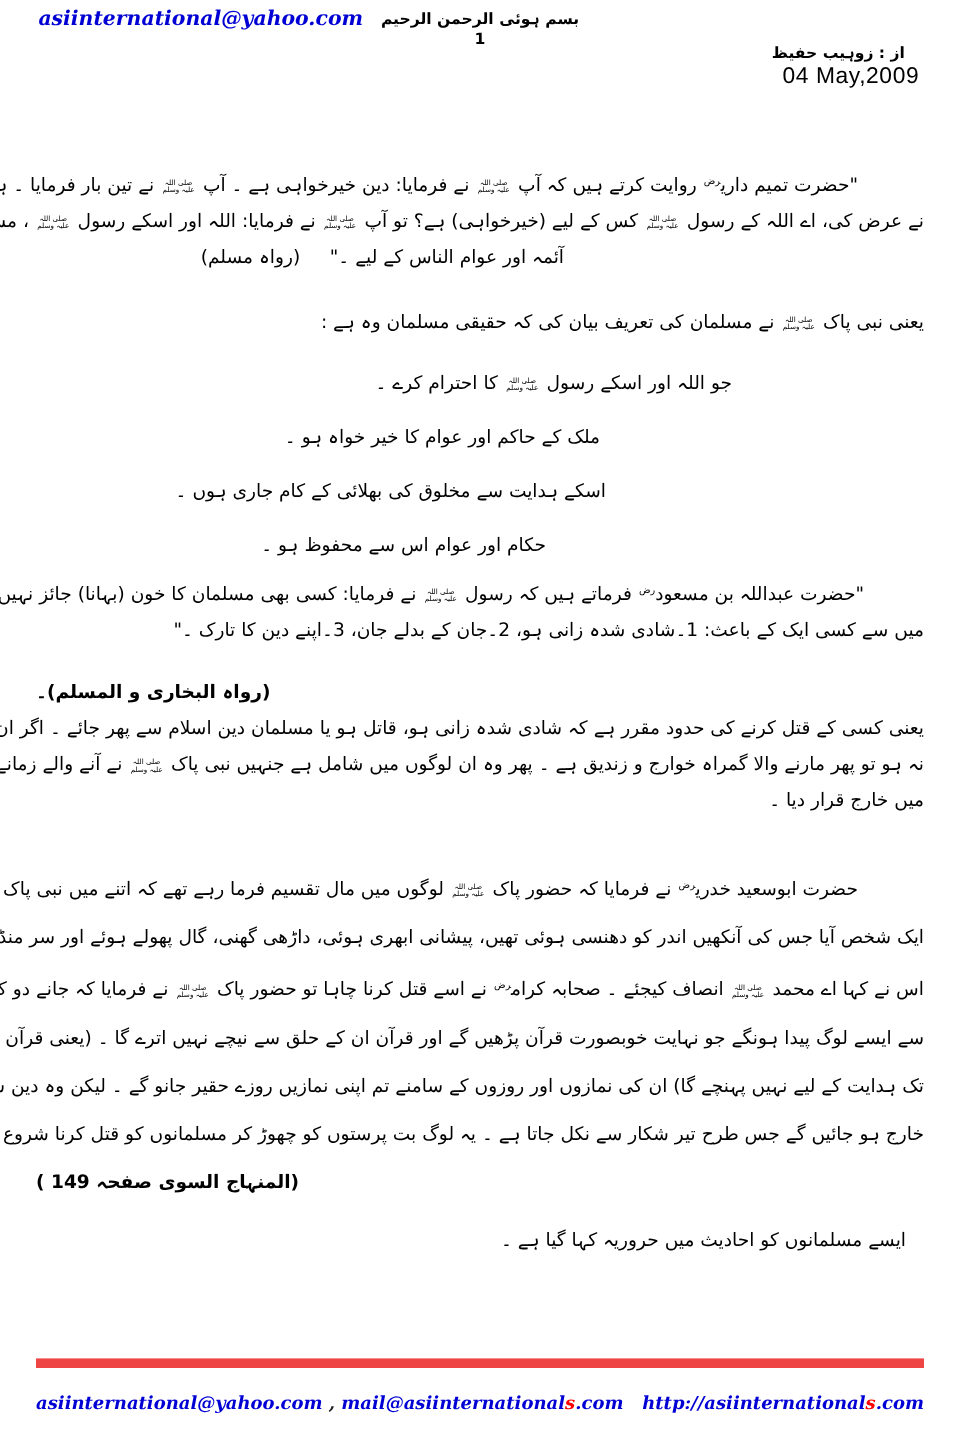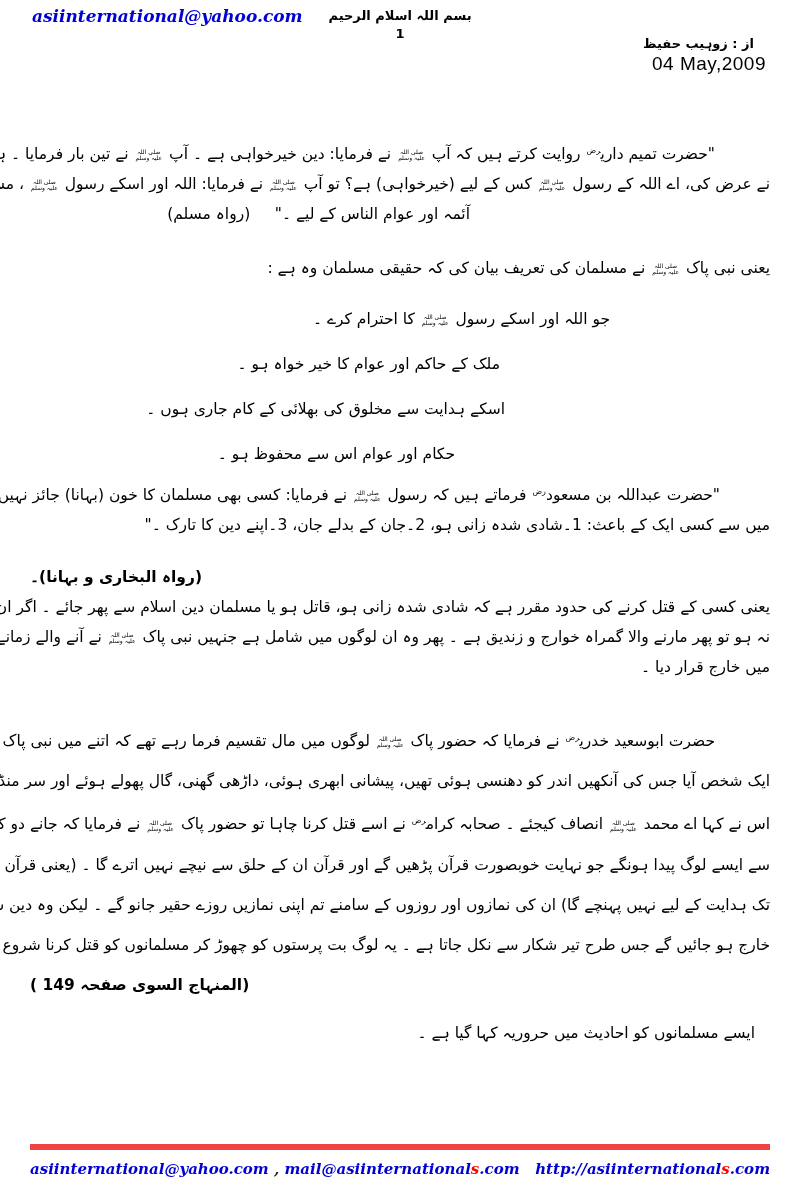--- a/index.html
+++ b/index.html
@@ -45,53 +45,53 @@
   .mr15  { margin-right:15px; }
 
   
   .saw { display:inline-block; font-size:6px; line-height:6px; text-align:center;
          vertical-align:-1px; margin:0 2px; font-weight:normal; }
   
   .rz { font-size:8px; vertical-align:super; margin-left:1px; font-weight:normal; }
 
   
   .footer { position:absolute; left:30px; right:30px; bottom:22px;
-            border-top:6px solid #ef4444; padding-top:10px;
+            border-top:8px solid #ef4444; padding-top:20px;
             display:flex; justify-content:space-between; align-items:baseline;
             font-family:"DejaVu Serif", serif; font-style:italic; font-weight:bold;
             font-size:15px; color:#0000d4; }
   .footer .red { color:#ff0000; }
   .footer .sep { color:#222; }
   .ftr-left, .ftr-right { cursor:pointer; white-space:nowrap; }
 </style>
 </head>
 <body>
 
 <div class="page">
 
   <div class="header">
     <span class="hdr-email">asiinternational@yahoo.com</span>
-    <div class="bismillah">بسم اللہ اسلام الرحیم</div>
+    <div class="bismillah">بسم ہوئی الرحمن الرحیم</div>
     <div class="pageno">1</div>
     <div class="author">از : زوہیب حفیظ</div>
     <div class="date">04  May,2009</div>
   </div>
 
   <div class="bodytext">
     <div class="ln mt24 ind55">"حضرت تمیم داری<span class="rz">رض</span> روایت کرتے ہیں کہ آپ <span class="saw">صلی اللہ<br>علیہ وسلم</span> نے فرمایا: دین خیرخواہی ہے ۔ آپ <span class="saw">صلی اللہ<br>علیہ وسلم</span> نے تین بار فرمایا ۔ ہم</div>
     <div class="ln">نے عرض کی، اے اللہ کے رسول <span class="saw">صلی اللہ<br>علیہ وسلم</span> کس کے لیے (خیرخواہی) ہے؟ تو آپ <span class="saw">صلی اللہ<br>علیہ وسلم</span> نے فرمایا: اللہ اور اسکے رسول <span class="saw">صلی اللہ<br>علیہ وسلم</span> ، مسلمان</div>
     <div class="ln mr300">آئمہ اور عوام الناس کے لیے ۔"&nbsp;&nbsp;&nbsp;&nbsp;&nbsp;(رواہ مسلم)</div>
     <div class="ln mt24">یعنی نبی پاک <span class="saw">صلی اللہ<br>علیہ وسلم</span> نے مسلمان کی تعریف بیان کی کہ حقیقی مسلمان وہ ہے :</div>
     <div class="ln w45 mt14 mr160">جو اللہ اور اسکے رسول <span class="saw">صلی اللہ<br>علیہ وسلم</span> کا احترام کرے ۔</div>
     <div class="ln w45 mr270">ملک کے حاکم اور عوام کا خیر خواہ ہو ۔</div>
     <div class="ln w45 mr265">اسکے ہدایت سے مخلوق کی بھلائی کے کام جاری ہوں ۔</div>
     <div class="ln w45 mr315">حکام اور عوام اس سے محفوظ ہو ۔</div>
     <div class="ln ind50">"حضرت عبداللہ بن مسعود<span class="rz">رض</span> فرماتے ہیں کہ رسول <span class="saw">صلی اللہ<br>علیہ وسلم</span> نے فرمایا: کسی بھی مسلمان کا خون (بہانا) جائز نہیں ہے مگر تین اسباب</div>
     <div class="ln">میں سے کسی ایک کے باعث: 1۔شادی شدہ زانی ہو، 2۔جان کے بدلے جان، 3۔اپنے دین کا تارک ۔"</div>
-    <div class="ln mt22 leftal bold">(رواہ البخاری و بہانا)۔</div>
+    <div class="ln mt22 leftal bold">(رواہ البخاری و المسلم)۔</div>
     <div class="ln">یعنی کسی کے قتل کرنے کی حدود مقرر ہے کہ شادی شدہ زانی ہو، قاتل ہو یا مسلمان دین اسلام سے پھر جائے ۔ اگر ان تین میں سے کوئی بھی وجہ</div>
     <div class="ln">نہ ہو تو پھر مارنے والا گمراہ خوارج و زندیق ہے ۔ پھر وہ ان لوگوں میں شامل ہے جنہیں نبی پاک <span class="saw">صلی اللہ<br>علیہ وسلم</span> نے آنے والے زمانے</div>
     <div class="ln">میں خارج قرار دیا ۔</div>
     <div class="ln w40 mt36 ind55">حضرت ابوسعید خدری<span class="rz">رض</span> نے فرمایا کہ حضور پاک <span class="saw">صلی اللہ<br>علیہ وسلم</span> لوگوں میں مال تقسیم فرما رہے تھے کہ اتنے میں نبی پاک  کے پاس</div>
     <div class="ln w40">ایک شخص آیا جس کی آنکھیں اندر کو دھنسی ہوئی تھیں، پیشانی ابھری ہوئی، داڑھی گھنی، گال پھولے ہوئے اور سر منڈھا ہوا تھا اور</div>
     <div class="ln w40">اس نے کہا اے محمد <span class="saw">صلی اللہ<br>علیہ وسلم</span> انصاف کیجئے ۔ صحابہ کرام<span class="rz">رض</span> نے اسے قتل کرنا چاہا تو حضور پاک <span class="saw">صلی اللہ<br>علیہ وسلم</span> نے فرمایا کہ جانے دو کہ اس کی نسل</div>
     <div class="ln w40">سے ایسے لوگ پیدا ہونگے جو نہایت خوبصورت قرآن پڑھیں گے اور قرآن ان کے حلق سے نیچے نہیں اترے گا ۔ (یعنی قرآن قلب</div>
     <div class="ln w40">تک ہدایت کے لیے نہیں پہنچے گا) ان کی نمازوں اور روزوں کے سامنے تم اپنی نمازیں روزے حقیر جانو گے ۔ لیکن وہ دین سے ایسے</div>
     <div class="ln w40">خارج ہو جائیں گے جس طرح تیر شکار سے نکل جاتا ہے ۔ یہ لوگ بت پرستوں کو چھوڑ کر مسلمانوں کو قتل کرنا شروع کر دیں گے ۔</div>
     <div class="ln w40 leftal bold">(المنہاج السوی صفحہ 149 )</div>

